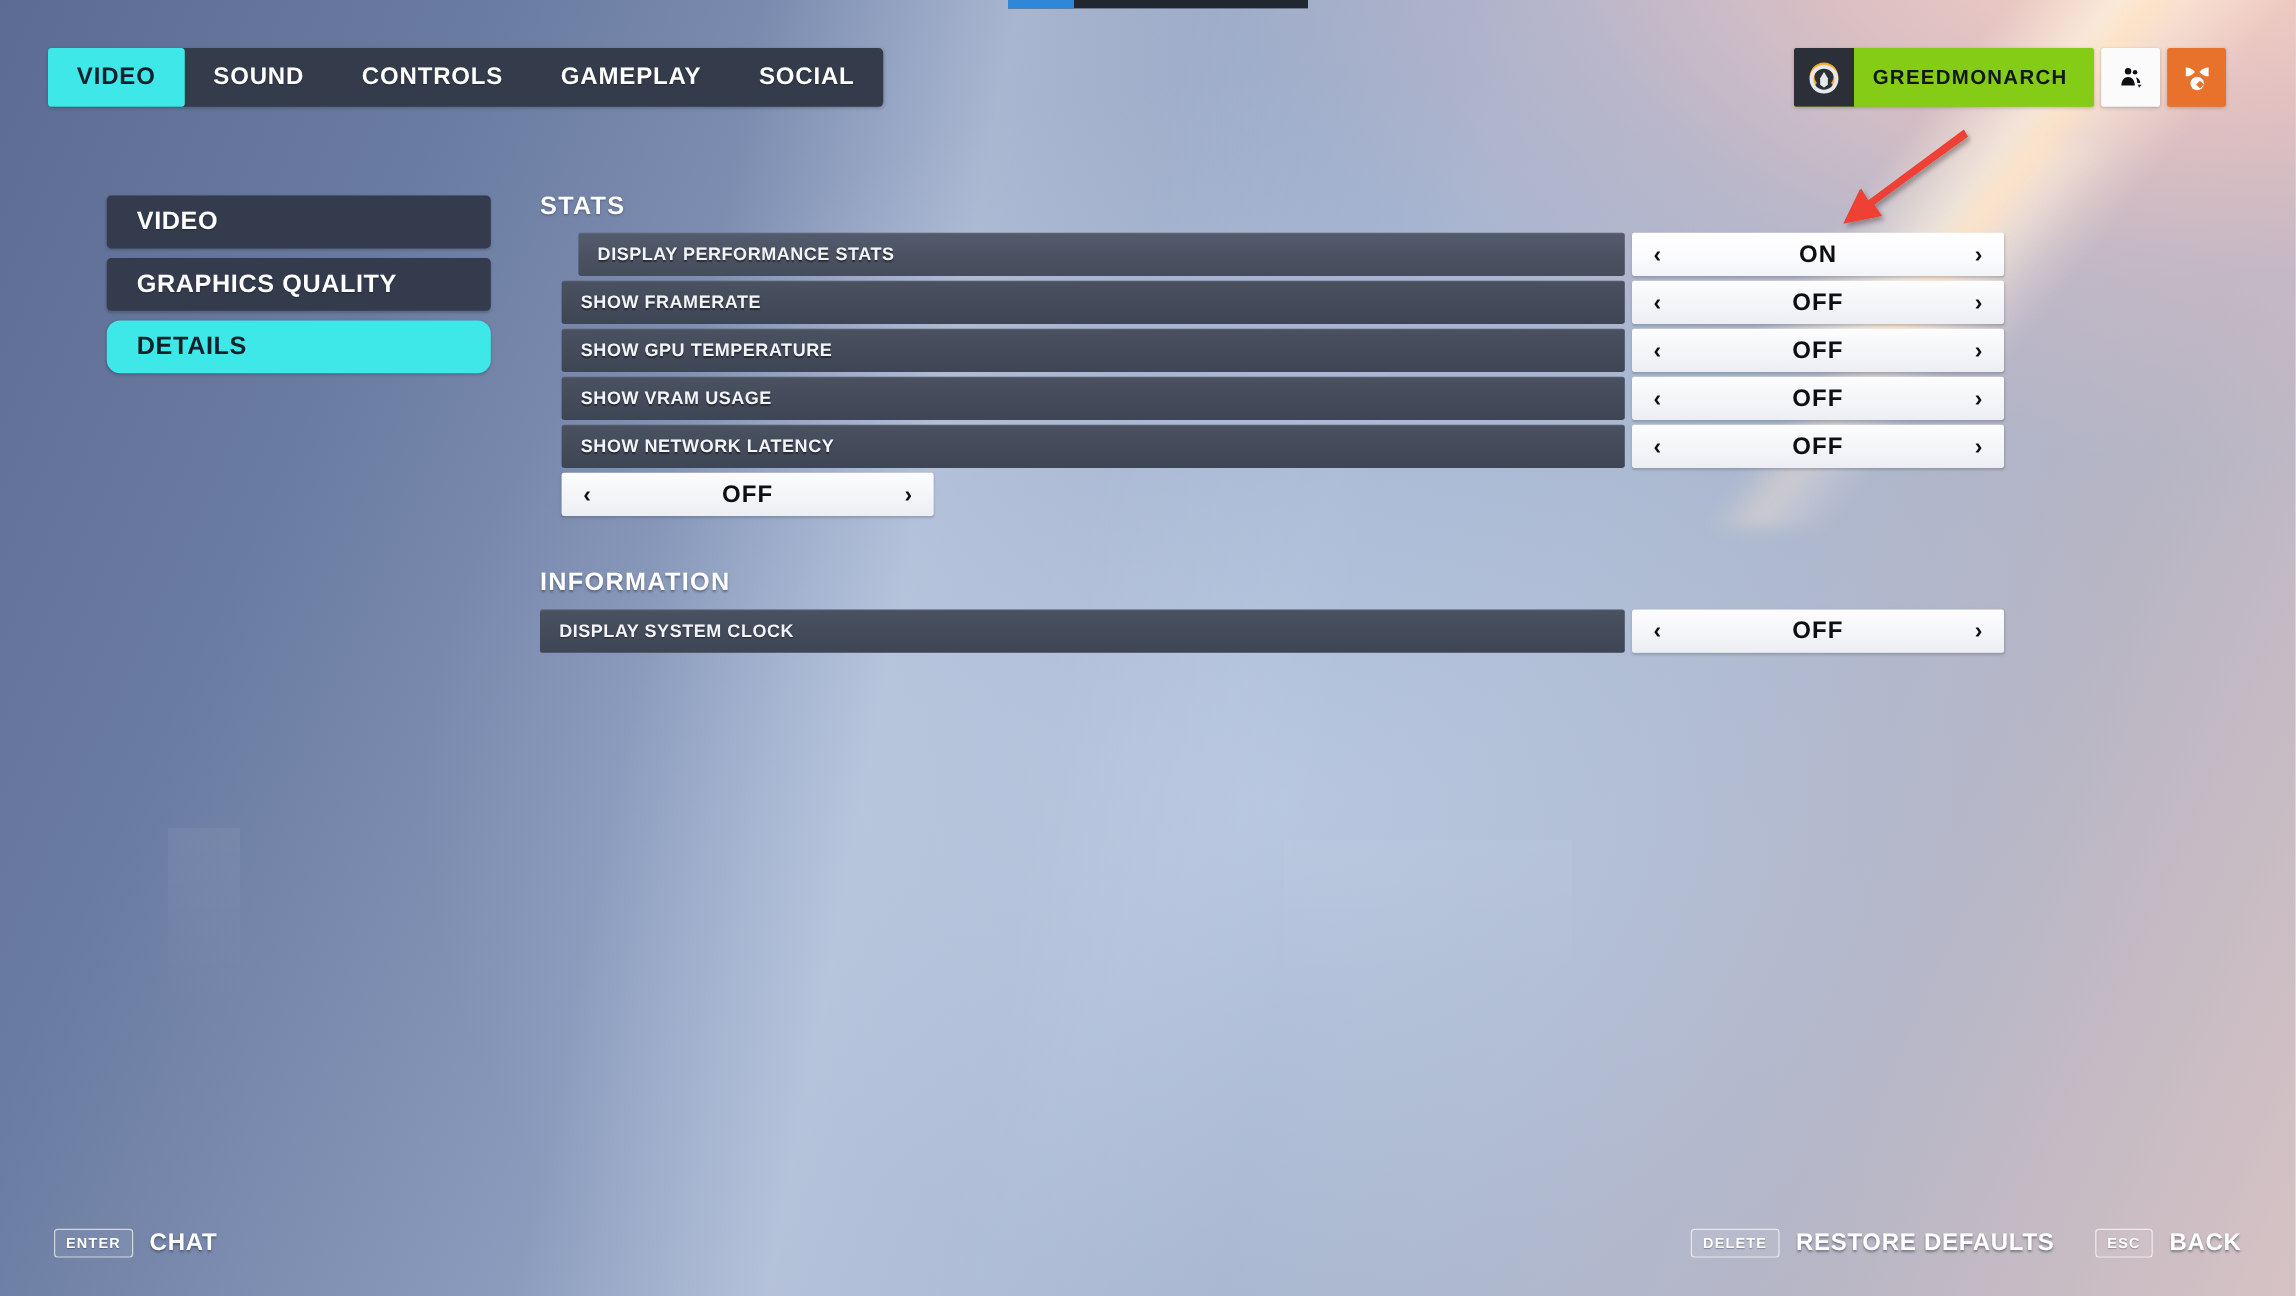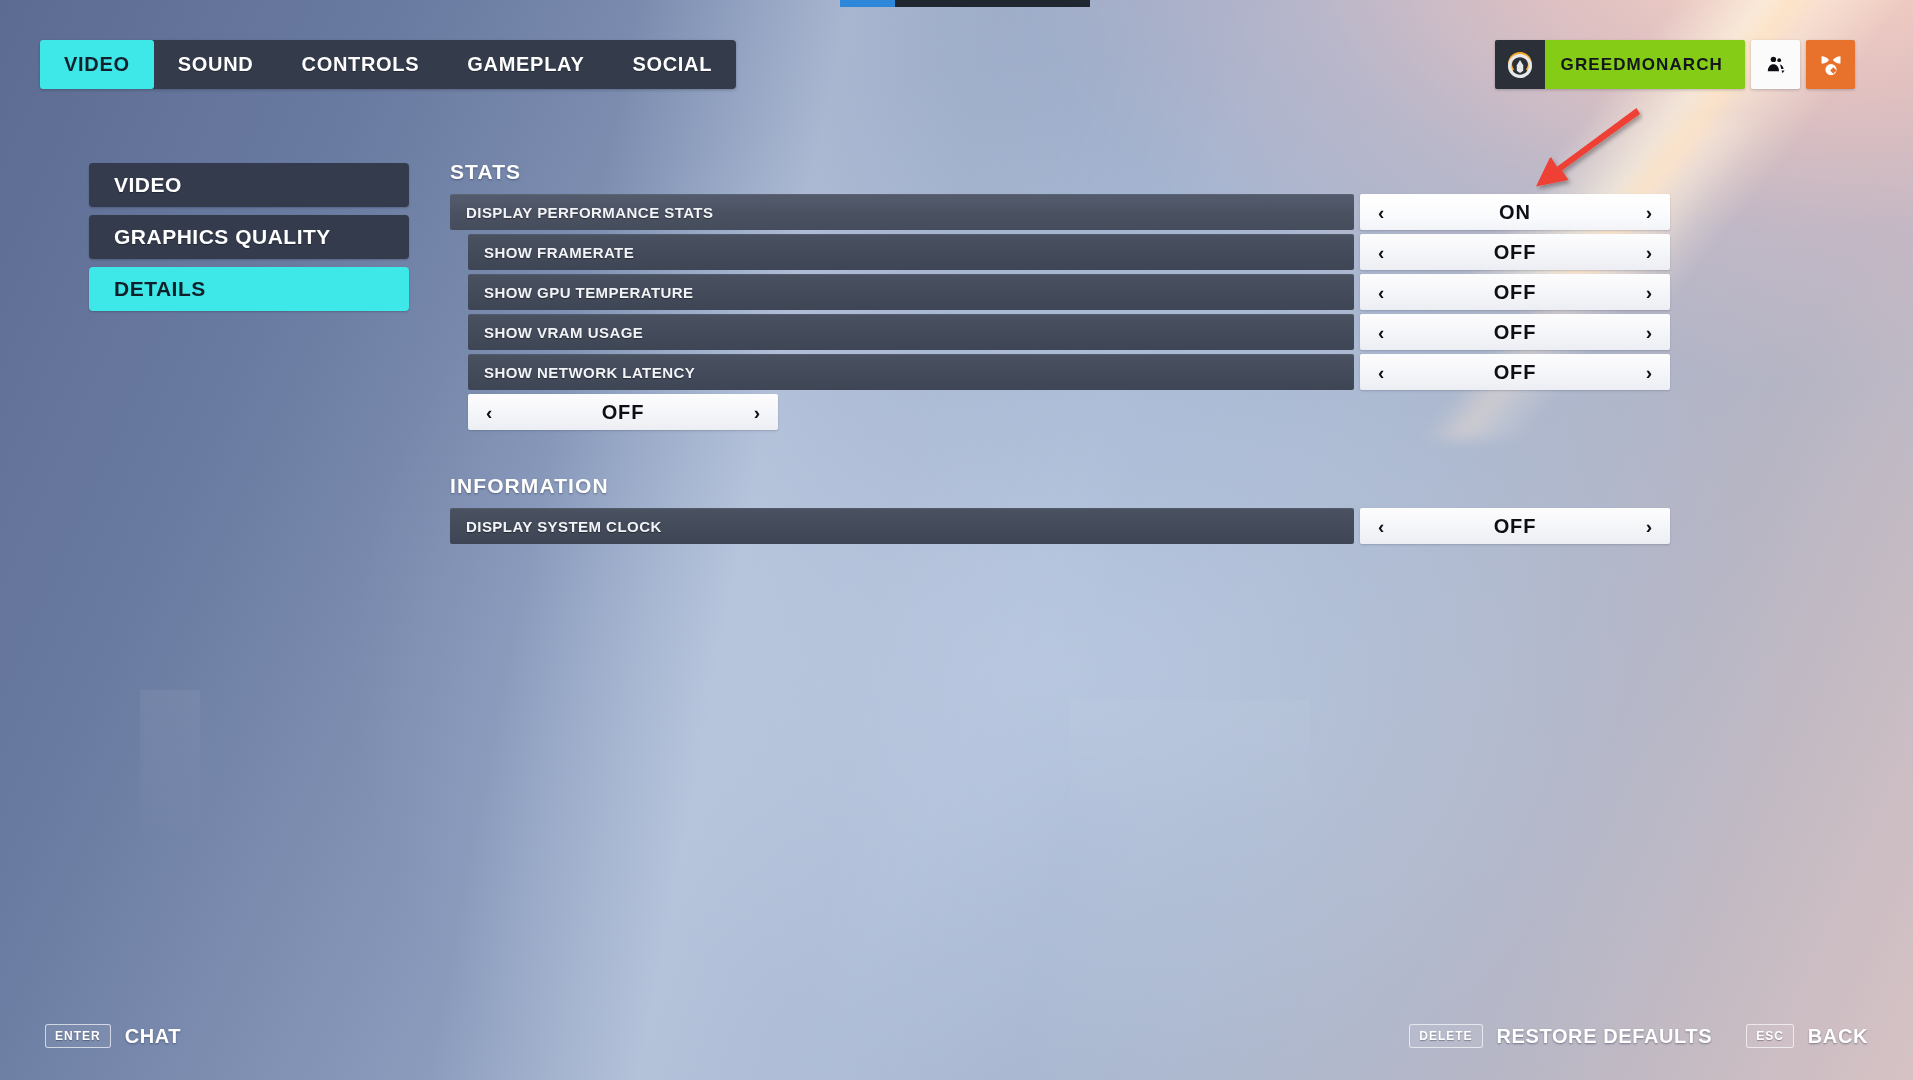--- a/index.html
+++ b/index.html
@@ -120,21 +120,21 @@
     display:flex; align-items:center;
     padding-left:25px;
     background:#333b4d;
     color:#ffffff;
     font-size:21px; font-weight:bold; letter-spacing:0.5px;
     text-shadow:0 1px 1px rgba(0,0,0,0.35);
     cursor:pointer;
     box-shadow:0 1px 2px rgba(25,30,44,0.25);
   }
   .side-item.active {
-    background:#3ee8e8; color:#10202b; text-shadow:none;
+    background:#3ee8e8; color:#10202b; text-shadow:none;border-radius:11px;
   }
 
   
   .panel { position:absolute; left:450px; top:160px; width:1220px; z-index:10; }
   .section-title {
     font-size:21px; font-weight:bold; letter-spacing:1.1px;
     color:#ffffff;
     text-shadow:0 1px 2px rgba(30,40,60,0.45);
     margin-bottom:10px;
   }
@@ -174,20 +174,21 @@
     cursor:pointer; user-select:none;
   }
   .selector .value {
     font-size:20px; font-weight:bold; letter-spacing:0.9px; color:#0d0f14;
     position:absolute; left:0; right:0; text-align:center;
     pointer-events:none;
   }
   .row.highlight .row-label {
     background:linear-gradient(180deg, #525b6c 0%, #49526280 55%, #444c5c 100%);
     background:linear-gradient(180deg, #535c6d 0%, #4a5262 55%, #454d5d 100%);
+    margin-left:32px;
   }
   .row.highlight .selector {
     background:linear-gradient(180deg, #ffffff 0%, #fafbfd 60%, #f2f4f8 100%);
   }
 
   
   .annot { position:absolute; left:1513px; top:105px; z-index:60; pointer-events:none; }
 
   
   .bottom-left { position:absolute; left:45px; bottom:32px; display:flex; align-items:center; gap:14px; z-index:20; }

